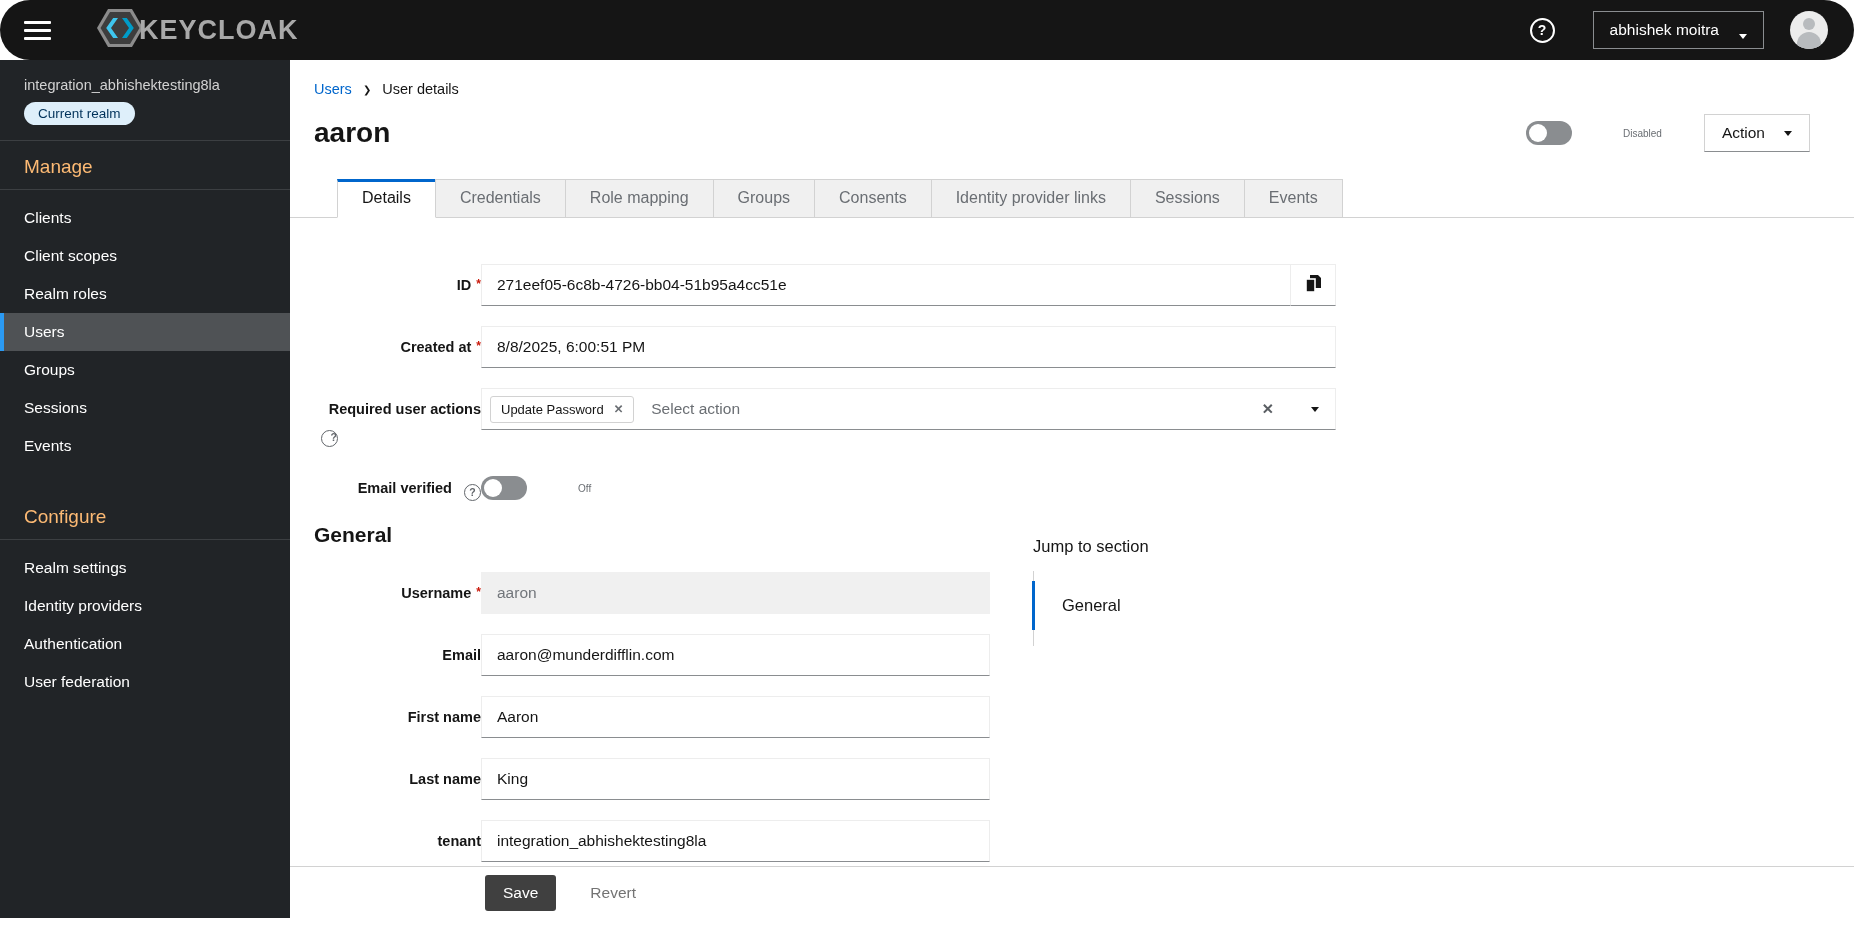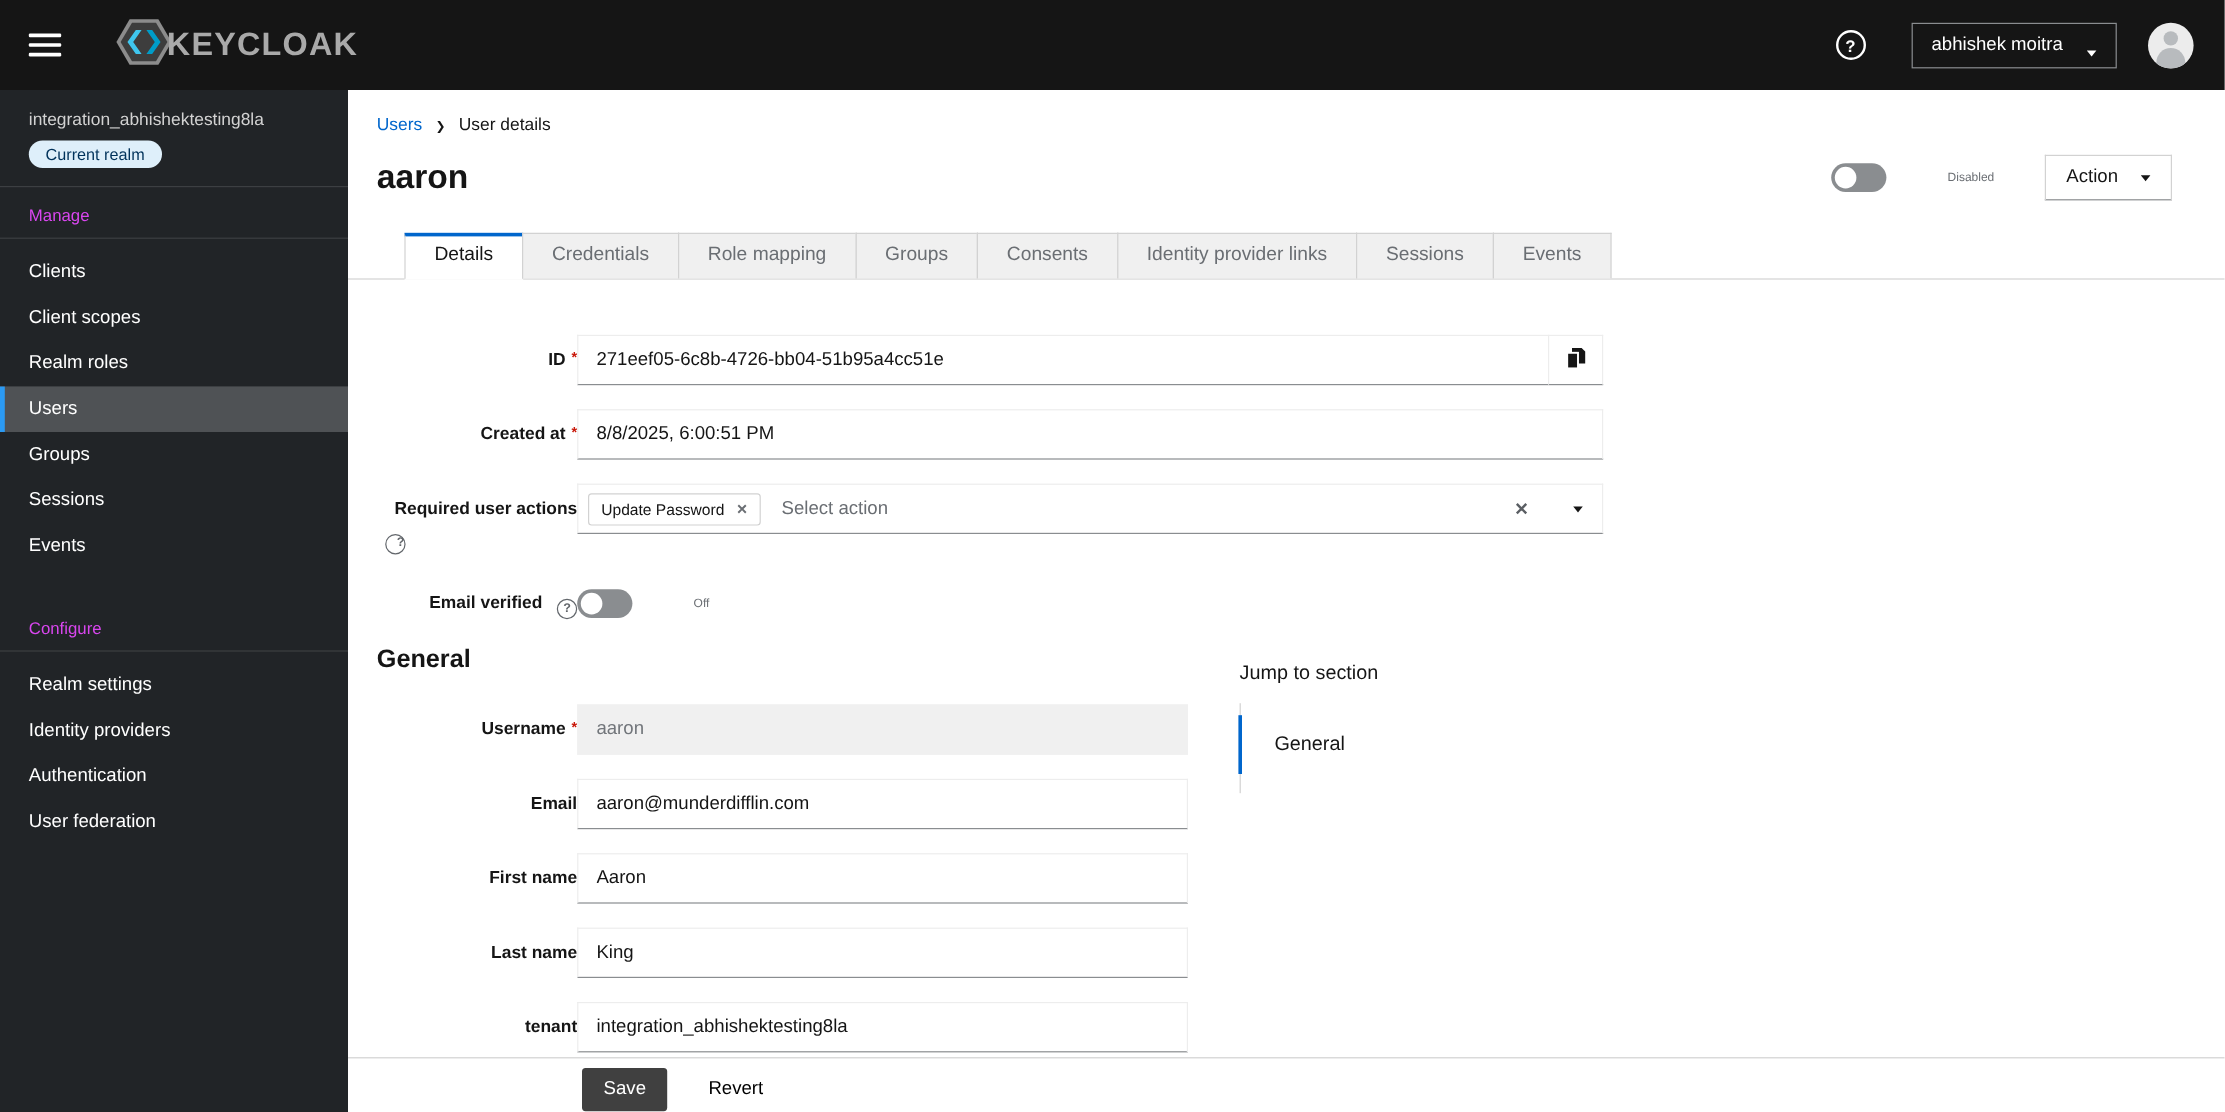--- a/index.html
+++ b/index.html
@@ -5,23 +5,24 @@
   * { box-sizing: border-box; margin: 0; padding: 0; }
   html,body { width: 1854px; height: 927px; }
   body {
     font-family: "Liberation Sans", sans-serif;
     background: #fff;
     overflow: hidden;
     color: #151515;
   }
   
   .masthead {
-    height: 75px; background: #151515;
+    height: 60px; background: #151515;
     display: flex; align-items: center;
     padding: 0 26px 0 24px;
+    border-radius: 31px;
   }
   .hamburger { width: 27px; height: 19px; display: flex; flex-direction: column; justify-content: space-between; cursor: pointer; }
   .hamburger span { height: 3px; background: #fff; border-radius: 1px; }
   .brand { display: flex; align-items: center; margin-left: 44px; }
   .brand-text { font-size: 27px; font-weight: 700; color: #a9a9a9; letter-spacing: 1px; margin-left: -6px; }
   .mast-right { margin-left: auto; display: flex; align-items: center; }
   .help-round {
     width: 25px; height: 25px; border: 2px solid #fff; border-radius: 50%;
     color: #fff; font-size: 14px; font-weight: 700;
     display: flex; align-items: center; justify-content: center; cursor: pointer;
@@ -37,21 +38,21 @@
   .avatar .a-body { position: absolute; top: 21px; left: 7px; width: 24px; height: 17px; border-radius: 12px 12px 0 0; background: #b8bbbe; }
 
   
   .layout { display: flex; height: 858px; }
   .sidebar { width: 290px; background: #212427; flex-shrink: 0; }
   .realm-block { padding: 17px 24px 15px; border-bottom: 1px solid #3c3f42; }
   .realm-name { color: #d2d2d2; font-size: 14.5px; }
   .realm-badge { display: inline-block; margin-top: 9px; background: #deeffa; color: #00325a; font-size: 13.5px; padding: 4px 14px; border-radius: 14px; cursor: default; }
   .nav-section { padding-top: 15px; }
   .nav-section.second { margin-top: 26px; }
-  .nav-title { padding: 0 24px 11px; color: #d946ef; font-size: 14px; border-bottom: 1px solid #3c3f42; }
+  .nav-title { padding: 0 24px 11px; color: #fdba74; font-size: 19px; border-bottom: 1px solid #3c3f42; }
   .nav-items { list-style: none; padding-top: 9px; }
   .nav-item { padding: 10px 24px; color: #fff; font-size: 15.5px; cursor: pointer; }
   .nav-item.selected { background: #4f5255; box-shadow: inset 4px 0 0 0 #2b9af3; }
 
   
   .content { flex: 1; position: relative; background: #fff; overflow: hidden; }
   .page-head { padding: 21px 44px 0 24px; }
   .breadcrumb { display: flex; align-items: center; gap: 11px; font-size: 14.5px; }
   .breadcrumb a { color: #0066cc; text-decoration: none; cursor: pointer; }
   .crumb-sep { color: #151515; font-size: 10px; padding-top: 1px; }
@@ -125,21 +126,21 @@
   .jump-track { position: absolute; left: 0; top: 0; bottom: -16px; width: 1px; background: #d2d2d2; }
   .jump-item { border-left: 3px solid #0066cc; margin-left: -1px; padding: 15px 0 15px 27px; font-size: 16.5px; color: #151515; cursor: pointer; position: relative; }
 
   
   .footer {
     position: absolute; left: 0; right: 0; bottom: 0; height: 52px;
     background: #fff; border-top: 1px solid #d2d2d2;
     display: flex; align-items: center; padding-left: 182px; gap: 34px; z-index: 5;
   }
   .save-btn { background: #404040; color: #fff; border: none; padding: 9px 18px; font-size: 15.5px; border-radius: 3px; cursor: pointer; font-family: inherit; margin-left: 13px; }
-  .revert-link { color: #000000; font-size: 15.5px; cursor: pointer; text-decoration: none; }
+  .revert-link { color: #737373; font-size: 15.5px; cursor: pointer; text-decoration: none; }
 </style>
 </head>
 <body>
 
 <header class="masthead">
   <div class="hamburger">
     <span></span>
       <span></span>
       <span></span>
   </div>

